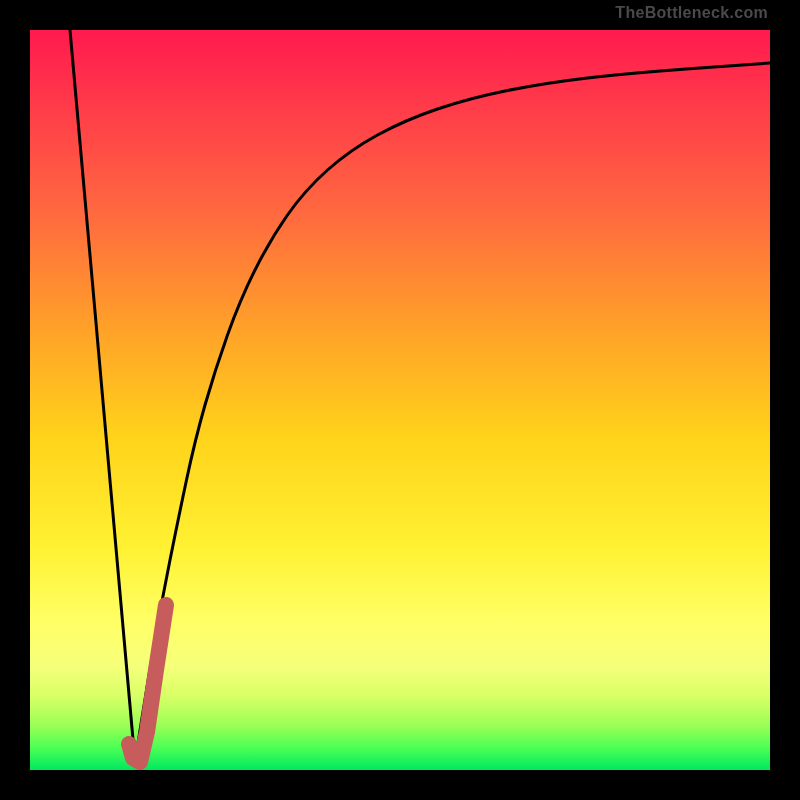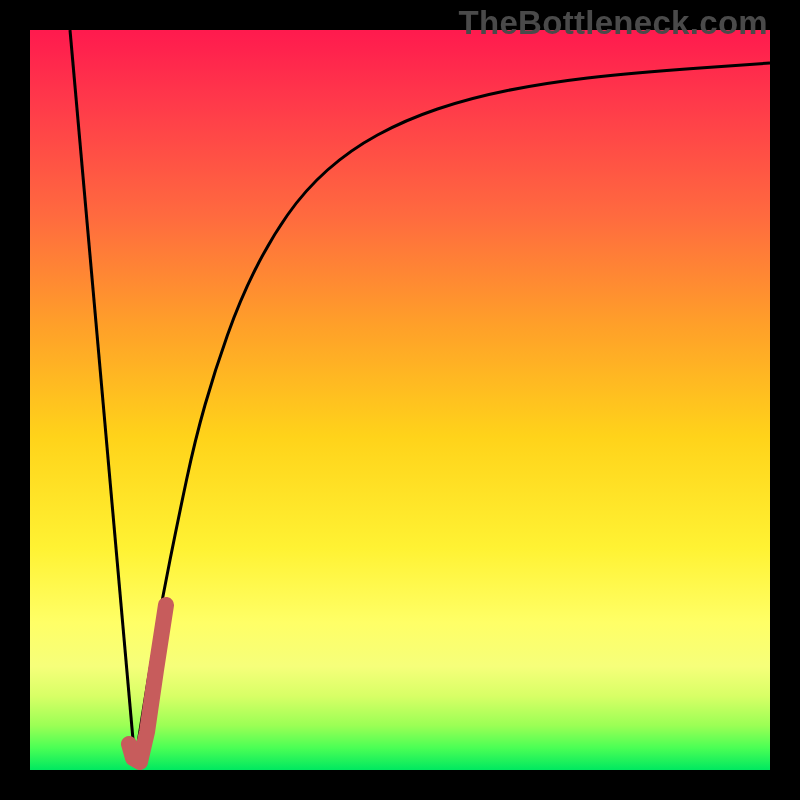--- a/index.html
+++ b/index.html
@@ -43,21 +43,21 @@
   .plot svg {
     position: absolute;
     left: 0;
     top: 0;
   }
   .watermark {
     position: absolute;
     top: 4px;
     right: 32px;
     color: #4a4a4a;
-    font-size: 33px;
+    font-size: 16px;
     font-weight: 600;
     letter-spacing: 0.3px;
     user-select: none;
   }
 </style>
 </head>
 <body>
 
 <div class="frame">
   <div class="plot">

